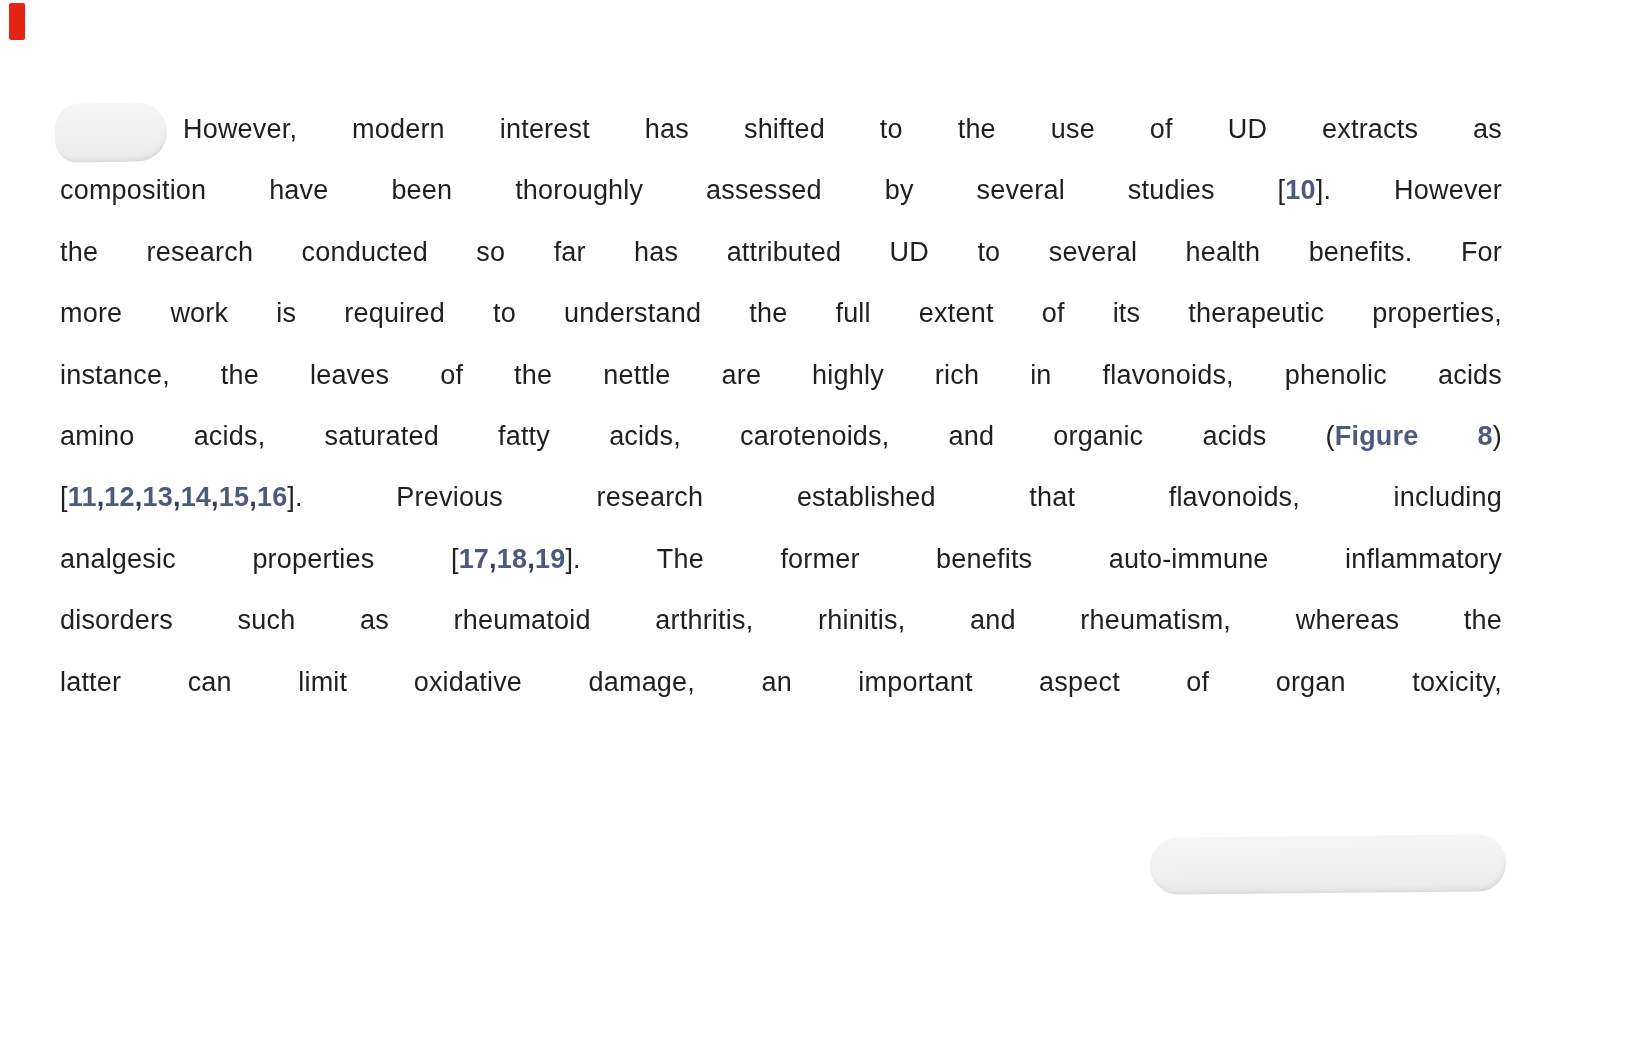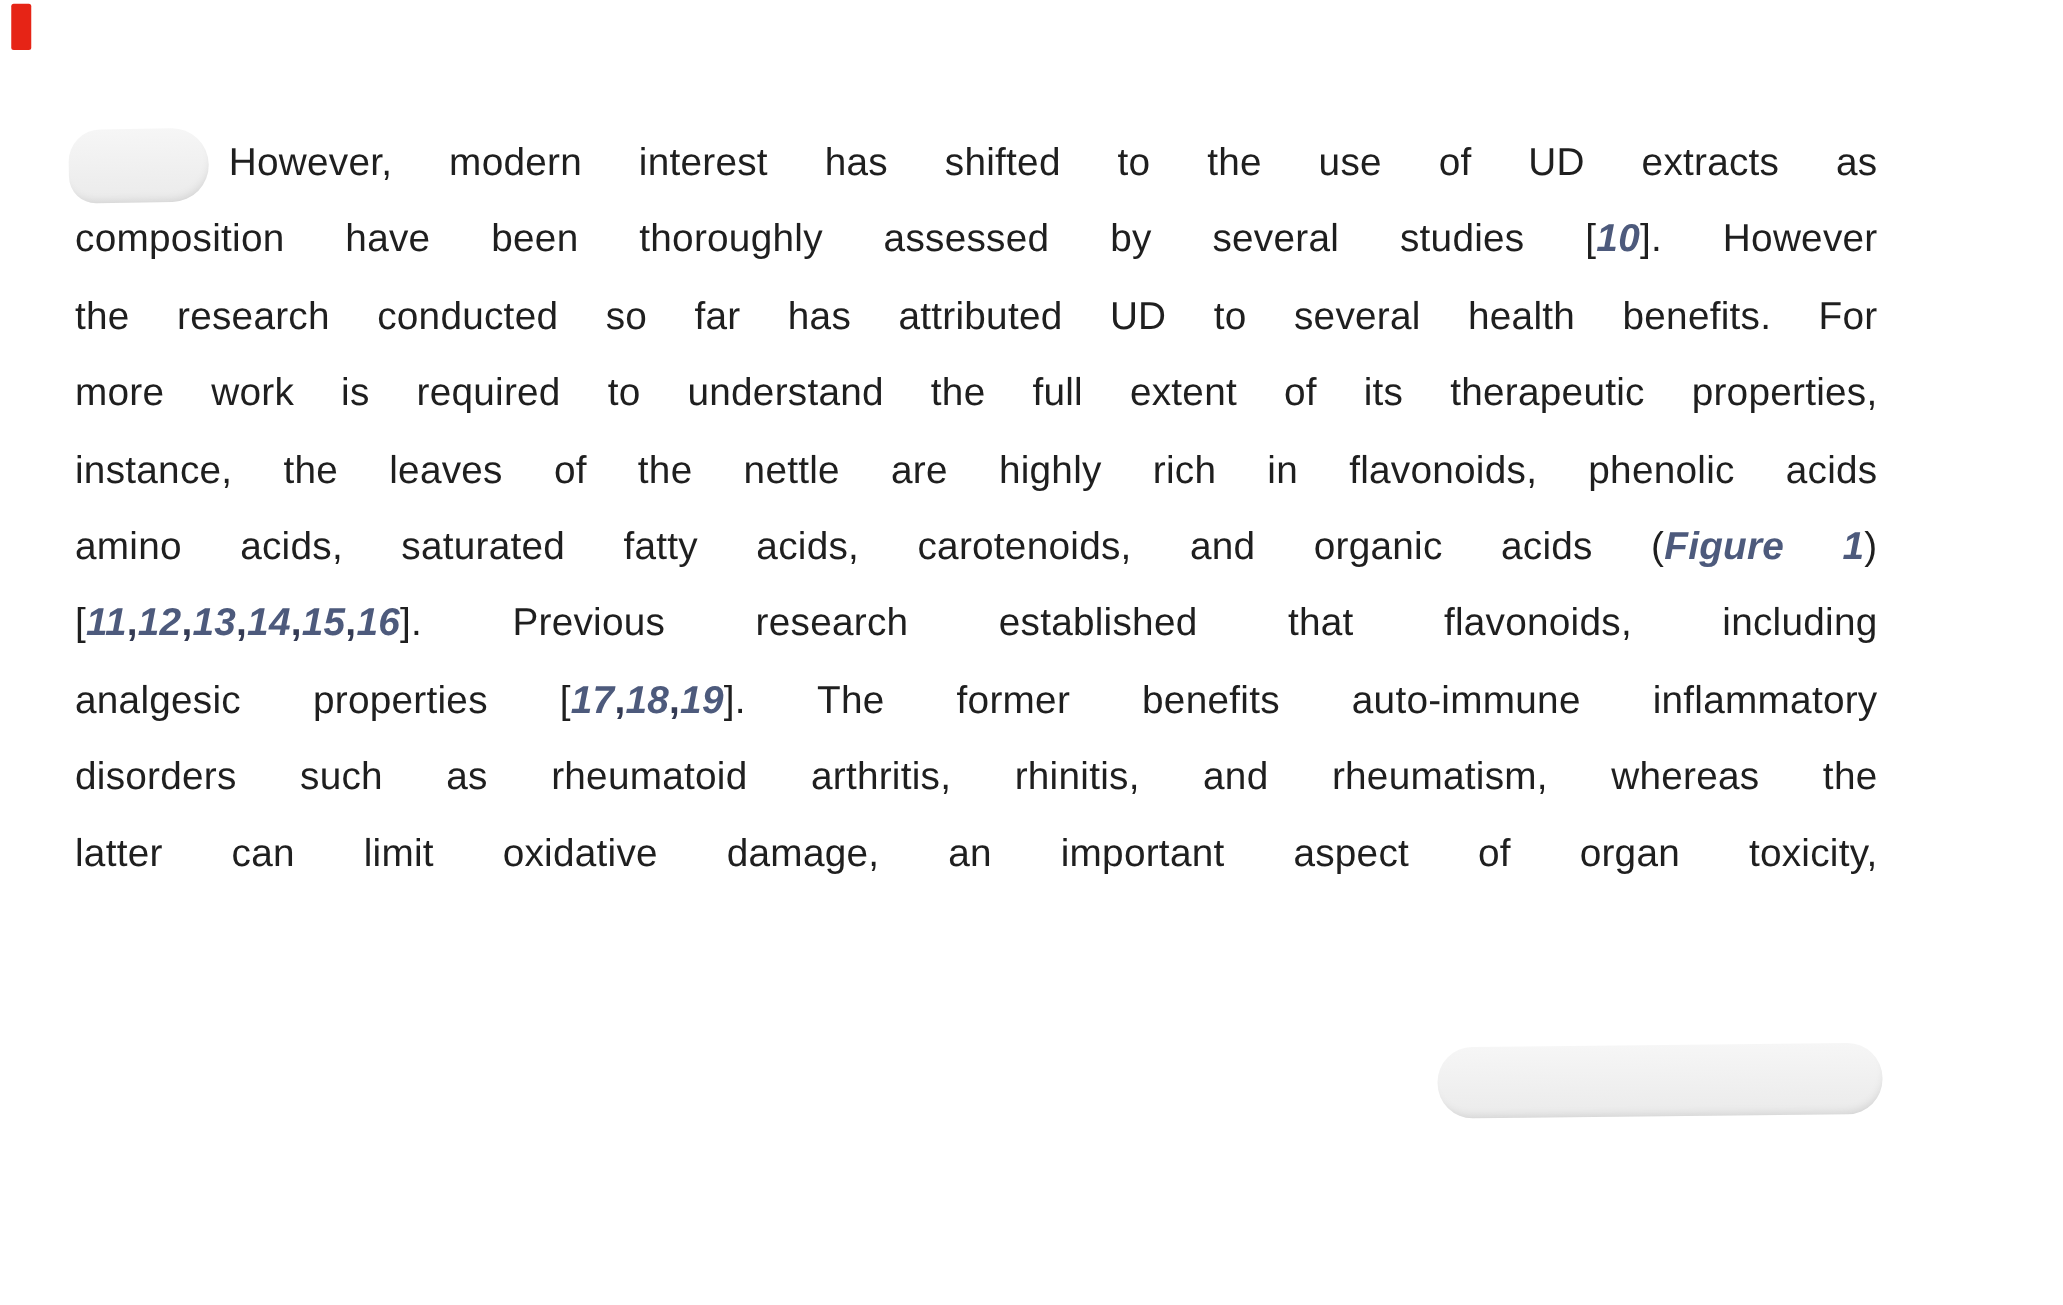--- a/index.html
+++ b/index.html
@@ -15,36 +15,35 @@
     left:9px; top:3px;
     width:16px; height:37px;
     background:var(--marker, #e62416);
     border-radius:2px;
   }
   .para {
     position:absolute;
     left:60px; top:99px;
     width:1442px;
     color:var(--ink, #1f1f1f);
-    font-size:31px;
+    font-size:27px;
     line-height:61.4px;
     letter-spacing:0.2px;
   }
   .line {
     text-align:justify;
     text-align-last:justify;
     height:61.4px;
     box-sizing:border-box;
   }
   .line.first { padding-left:123px; }
   .line.last  { width:1068px; }
   .cite {
     color:var(--cite, #4d5a7c);
     font-weight:700;
-    font-style:italic;
   }
   .csep {
     color:var(--csep, #343b54);
     font-weight:700;
   }
   .blur-blob {
     position:absolute;
     background:linear-gradient(180deg, #f6f6f6 0%, #eeeeee 70%, #ebebeb 100%);
     box-shadow: inset -2px -6px 9px -7px rgba(0,0,0,0.18);
   }
@@ -69,21 +68,21 @@
   <div class="red-marker"></div>
 
   <div class="blur-blob blur-start"></div>
 
   <div class="para">
     <div class="line first"><span>However, modern interest has shifted to the use of UD extracts as</span></div>
     <div class="line"><span>composition have been thoroughly assessed by several studies [</span><span class="cite">10</span><span>]. However</span></div>
     <div class="line"><span>the research conducted so far has attributed UD to several health benefits. For</span></div>
     <div class="line"><span>more work is required to understand the full extent of its therapeutic properties,</span></div>
     <div class="line"><span>instance, the leaves of the nettle are highly rich in flavonoids, phenolic acids</span></div>
-    <div class="line"><span>amino acids, saturated fatty acids, carotenoids, and organic acids (</span><span class="cite">Figure 1</span><span>)</span></div>
+    <div class="line"><span>amino acids, saturated fatty acids, carotenoids, and organic acids (</span><span class="cite">Figure 8</span><span>)</span></div>
     <div class="line"><span>[</span><span class="cite">11</span><span class="csep">,</span><span class="cite">12</span><span class="csep">,</span><span class="cite">13</span><span class="csep">,</span><span class="cite">14</span><span class="csep">,</span><span class="cite">15</span><span class="csep">,</span><span class="cite">16</span><span>]. Previous research established that flavonoids, including</span></div>
     <div class="line"><span>analgesic properties [</span><span class="cite">17</span><span class="csep">,</span><span class="cite">18</span><span class="csep">,</span><span class="cite">19</span><span>]. The former benefits auto-immune inflammatory</span></div>
     <div class="line"><span>disorders such as rheumatoid arthritis, rhinitis, and rheumatism, whereas the</span></div>
     <div class="line"><span>latter can limit oxidative damage, an important aspect of organ toxicity,</span></div>
   </div>
 
   <div class="blur-blob blur-end"></div>
 
 </div>
 

